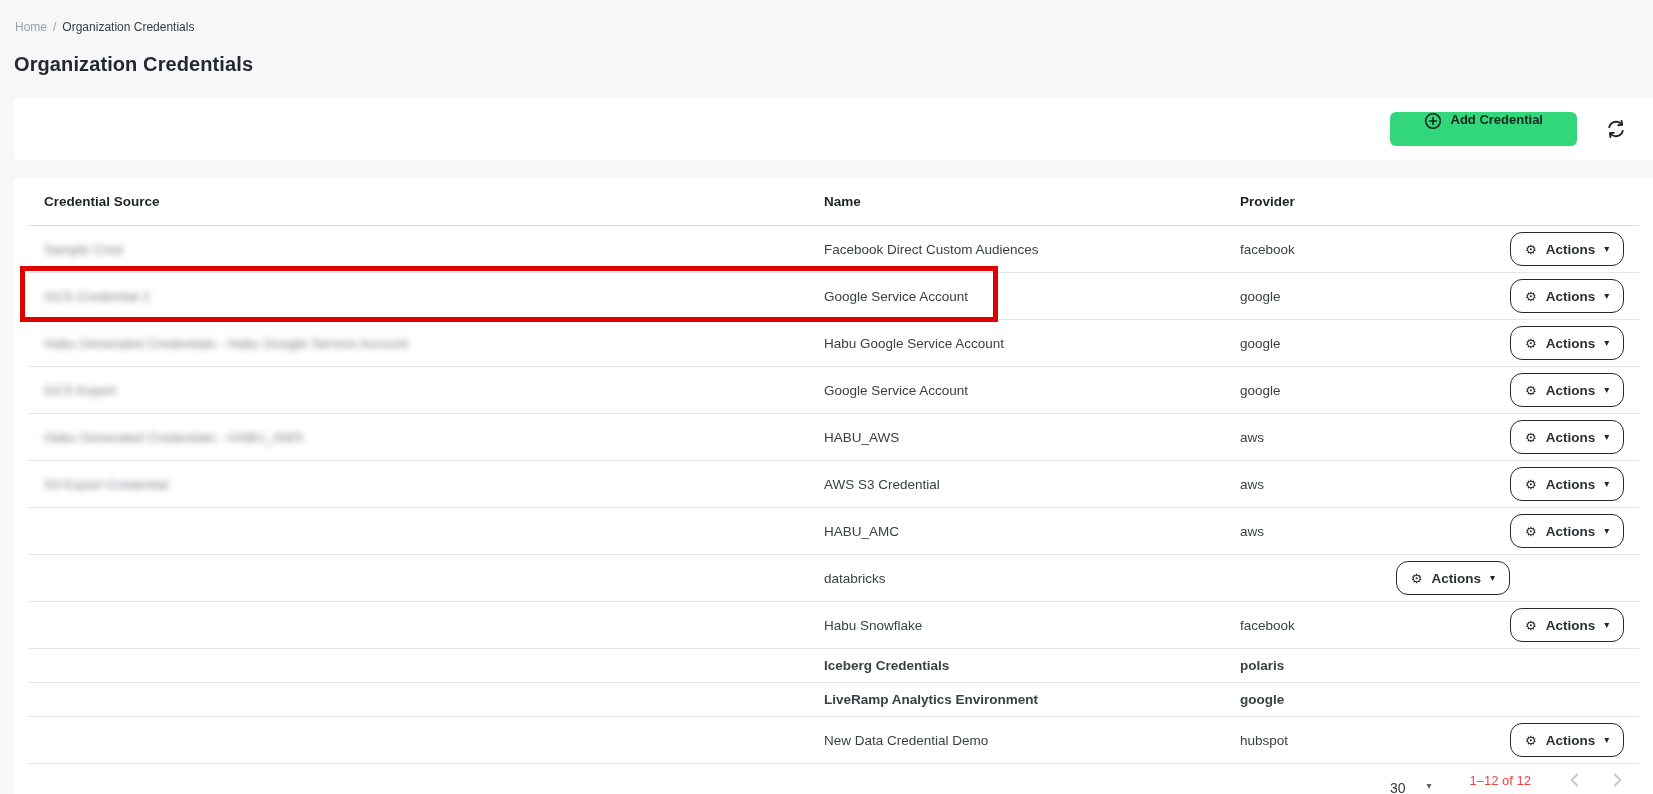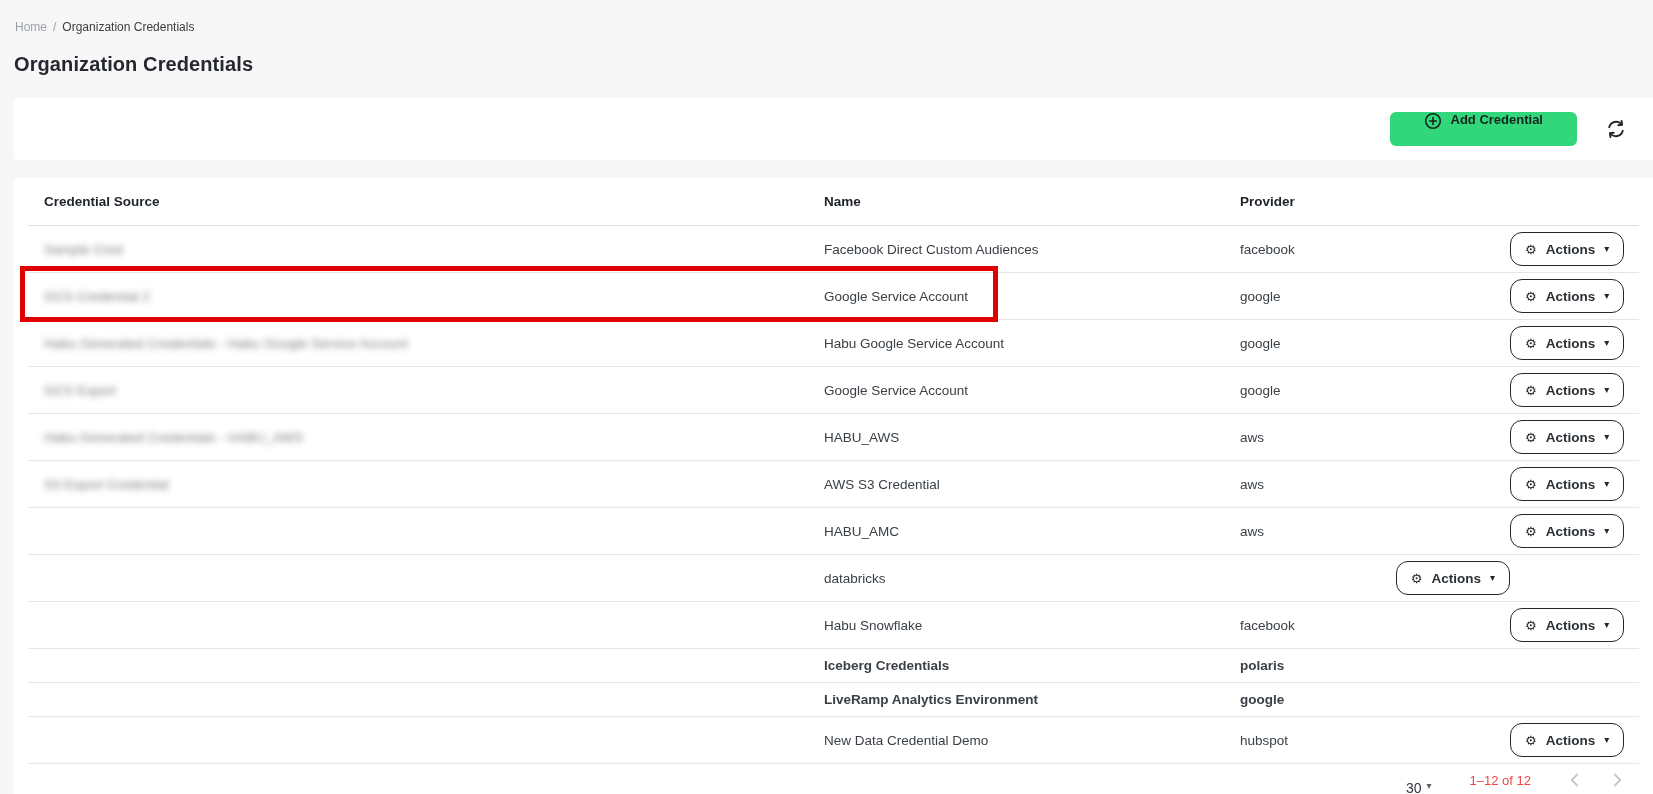--- a/index.html
+++ b/index.html
@@ -87,21 +87,21 @@
     z-index:5;
   }
   
   .pagination {
     height:32px; margin:0 14px;
     display:flex; align-items:center; justify-content:flex-end;
     gap:0; padding-right:12px;
     font-size:13px; color:#4a4f57;
   }
   .rpp-label { margin-right:14px;margin-top:36px; }
-  .rpp-select { display:flex; gap:5px; cursor:pointer;margin-top:15px; }
+  .rpp-select { display:flex; gap:21px; cursor:pointer;margin-top:15px; }
   .rpp-value { font-size:14px; color:#33373d; }
   .rpp-caret { font-family:"DejaVu Sans",sans-serif; font-size:10px; color:#5f6368; }
   .rpp-caret::before { content:"\25BE"; }
   .range-label { margin-left:38px; color:#ef4444; }
   .pg-nav { display:flex; align-items:center; gap:22px; margin-left:34px; }
   .pg-chevron { width:20px; height:20px; display:block; cursor:default; }
 </style>
 </head>
 <body>
 

